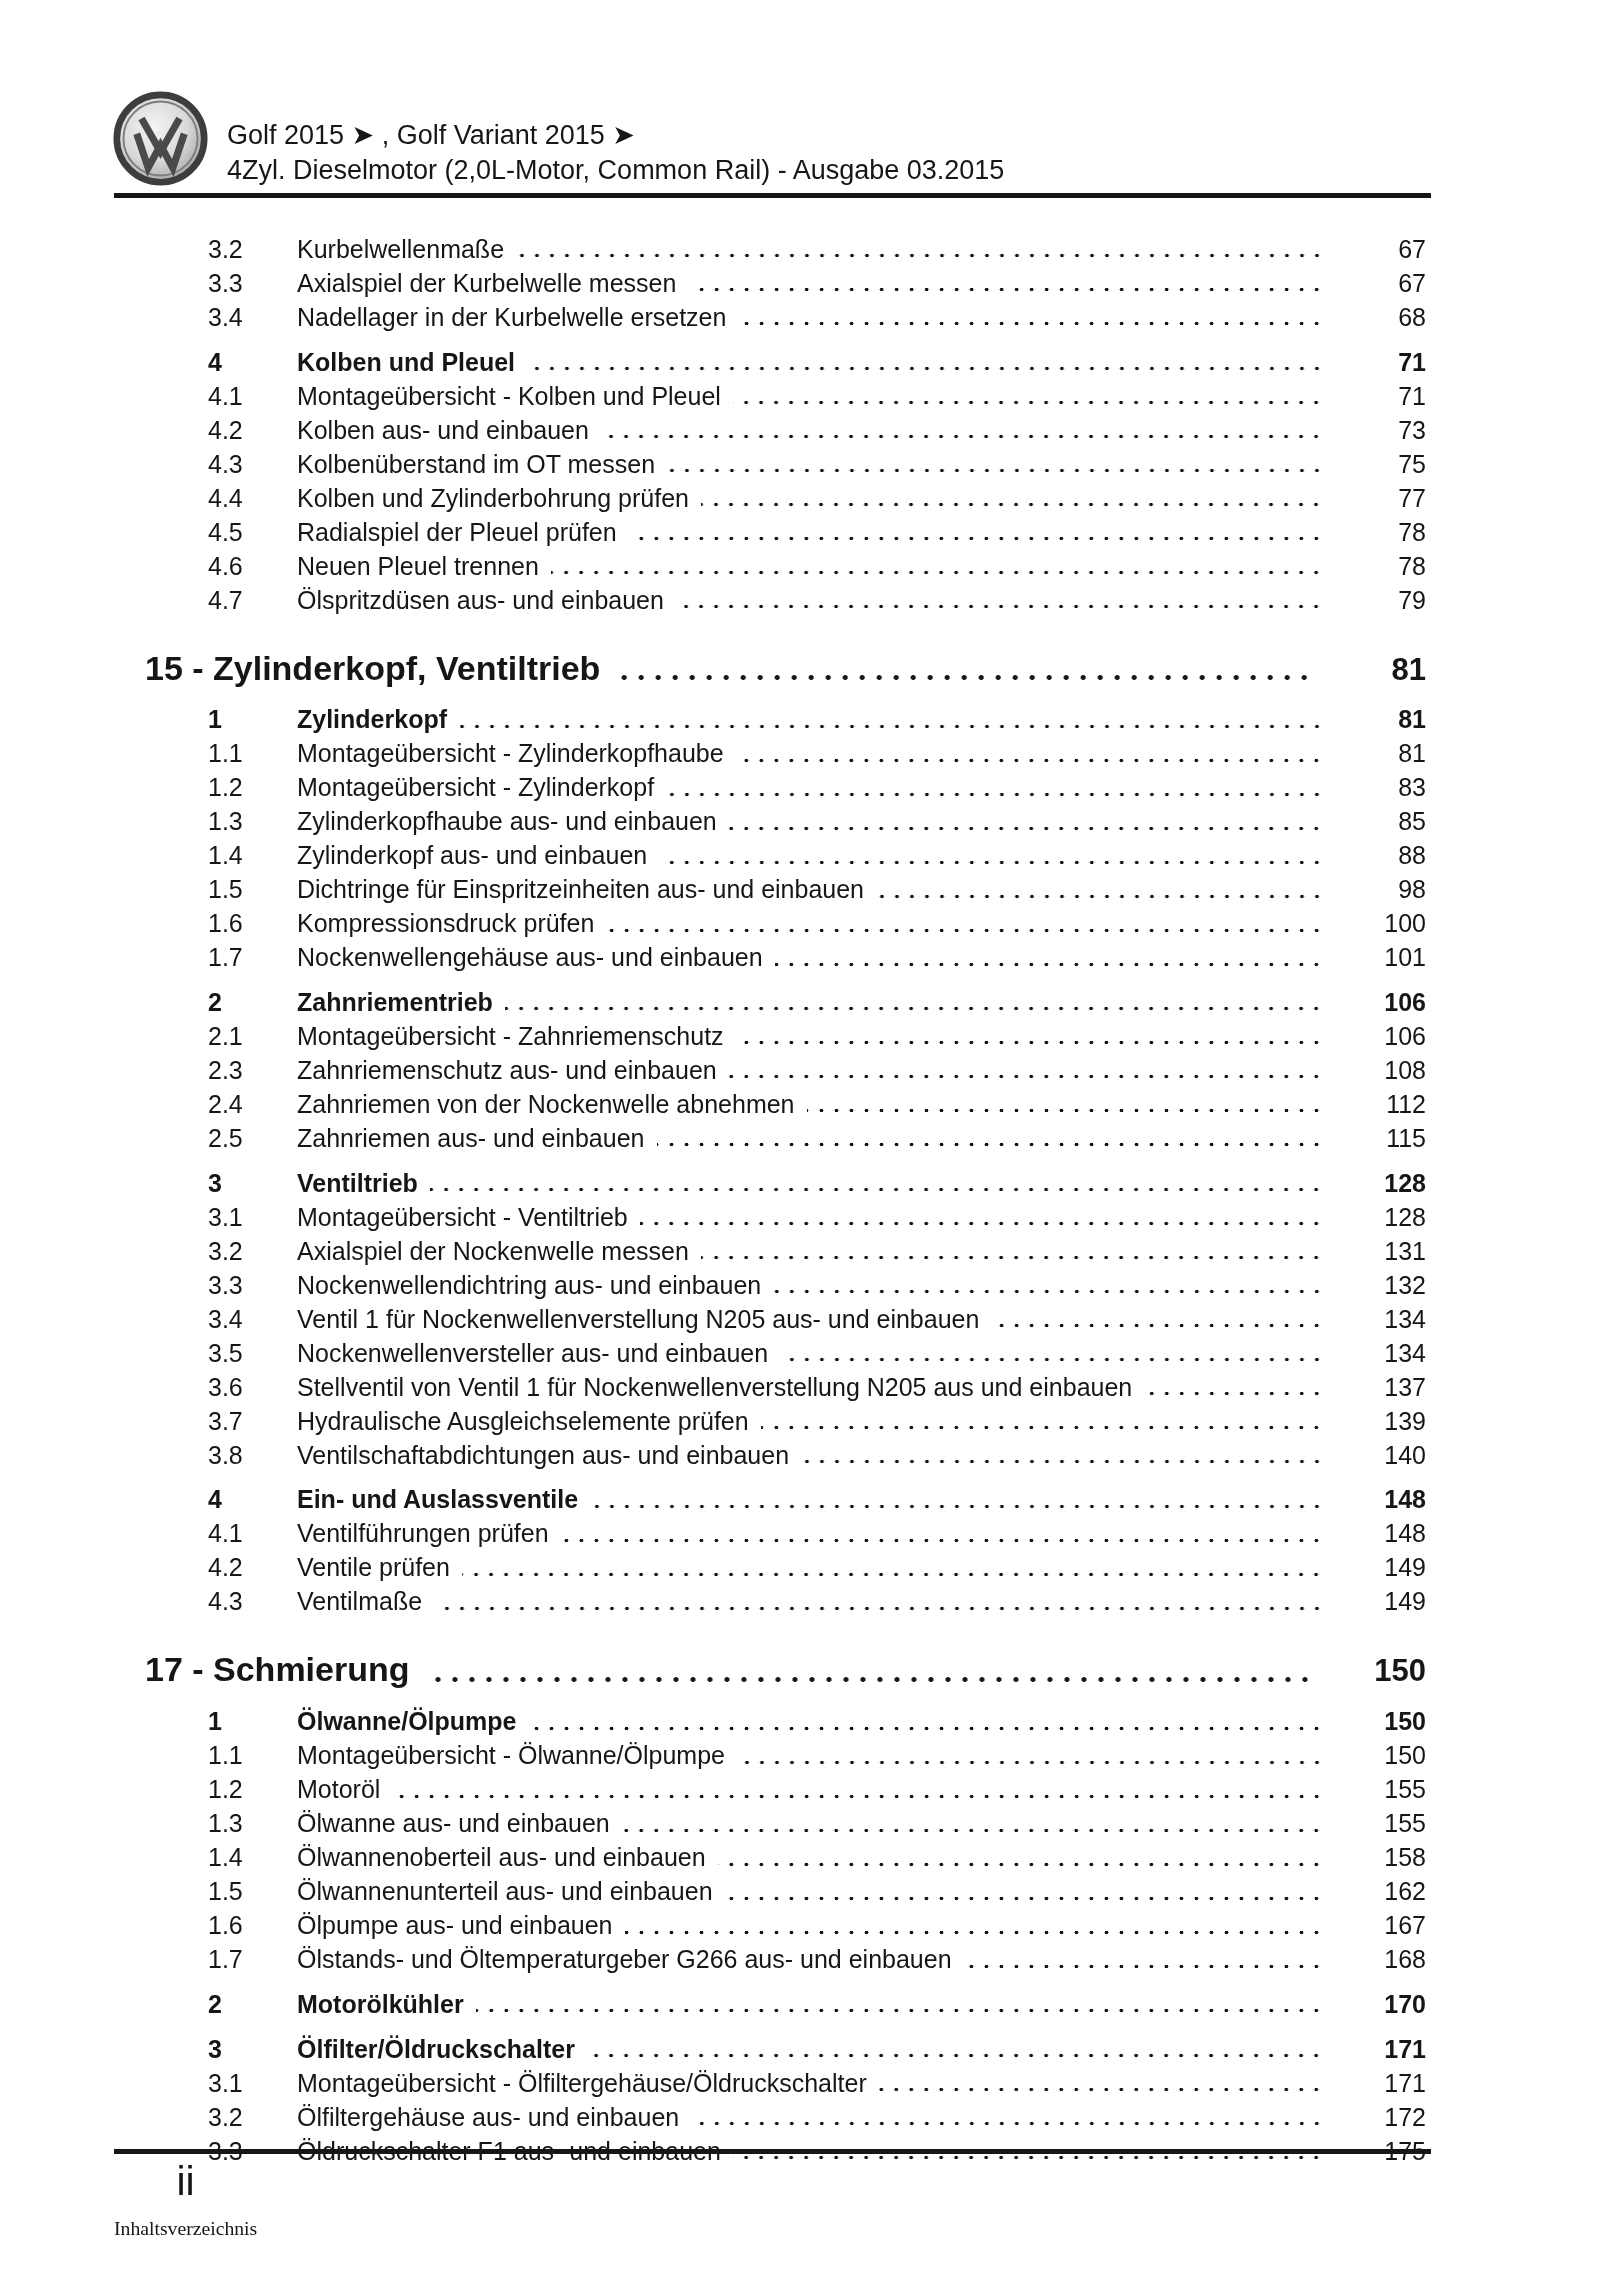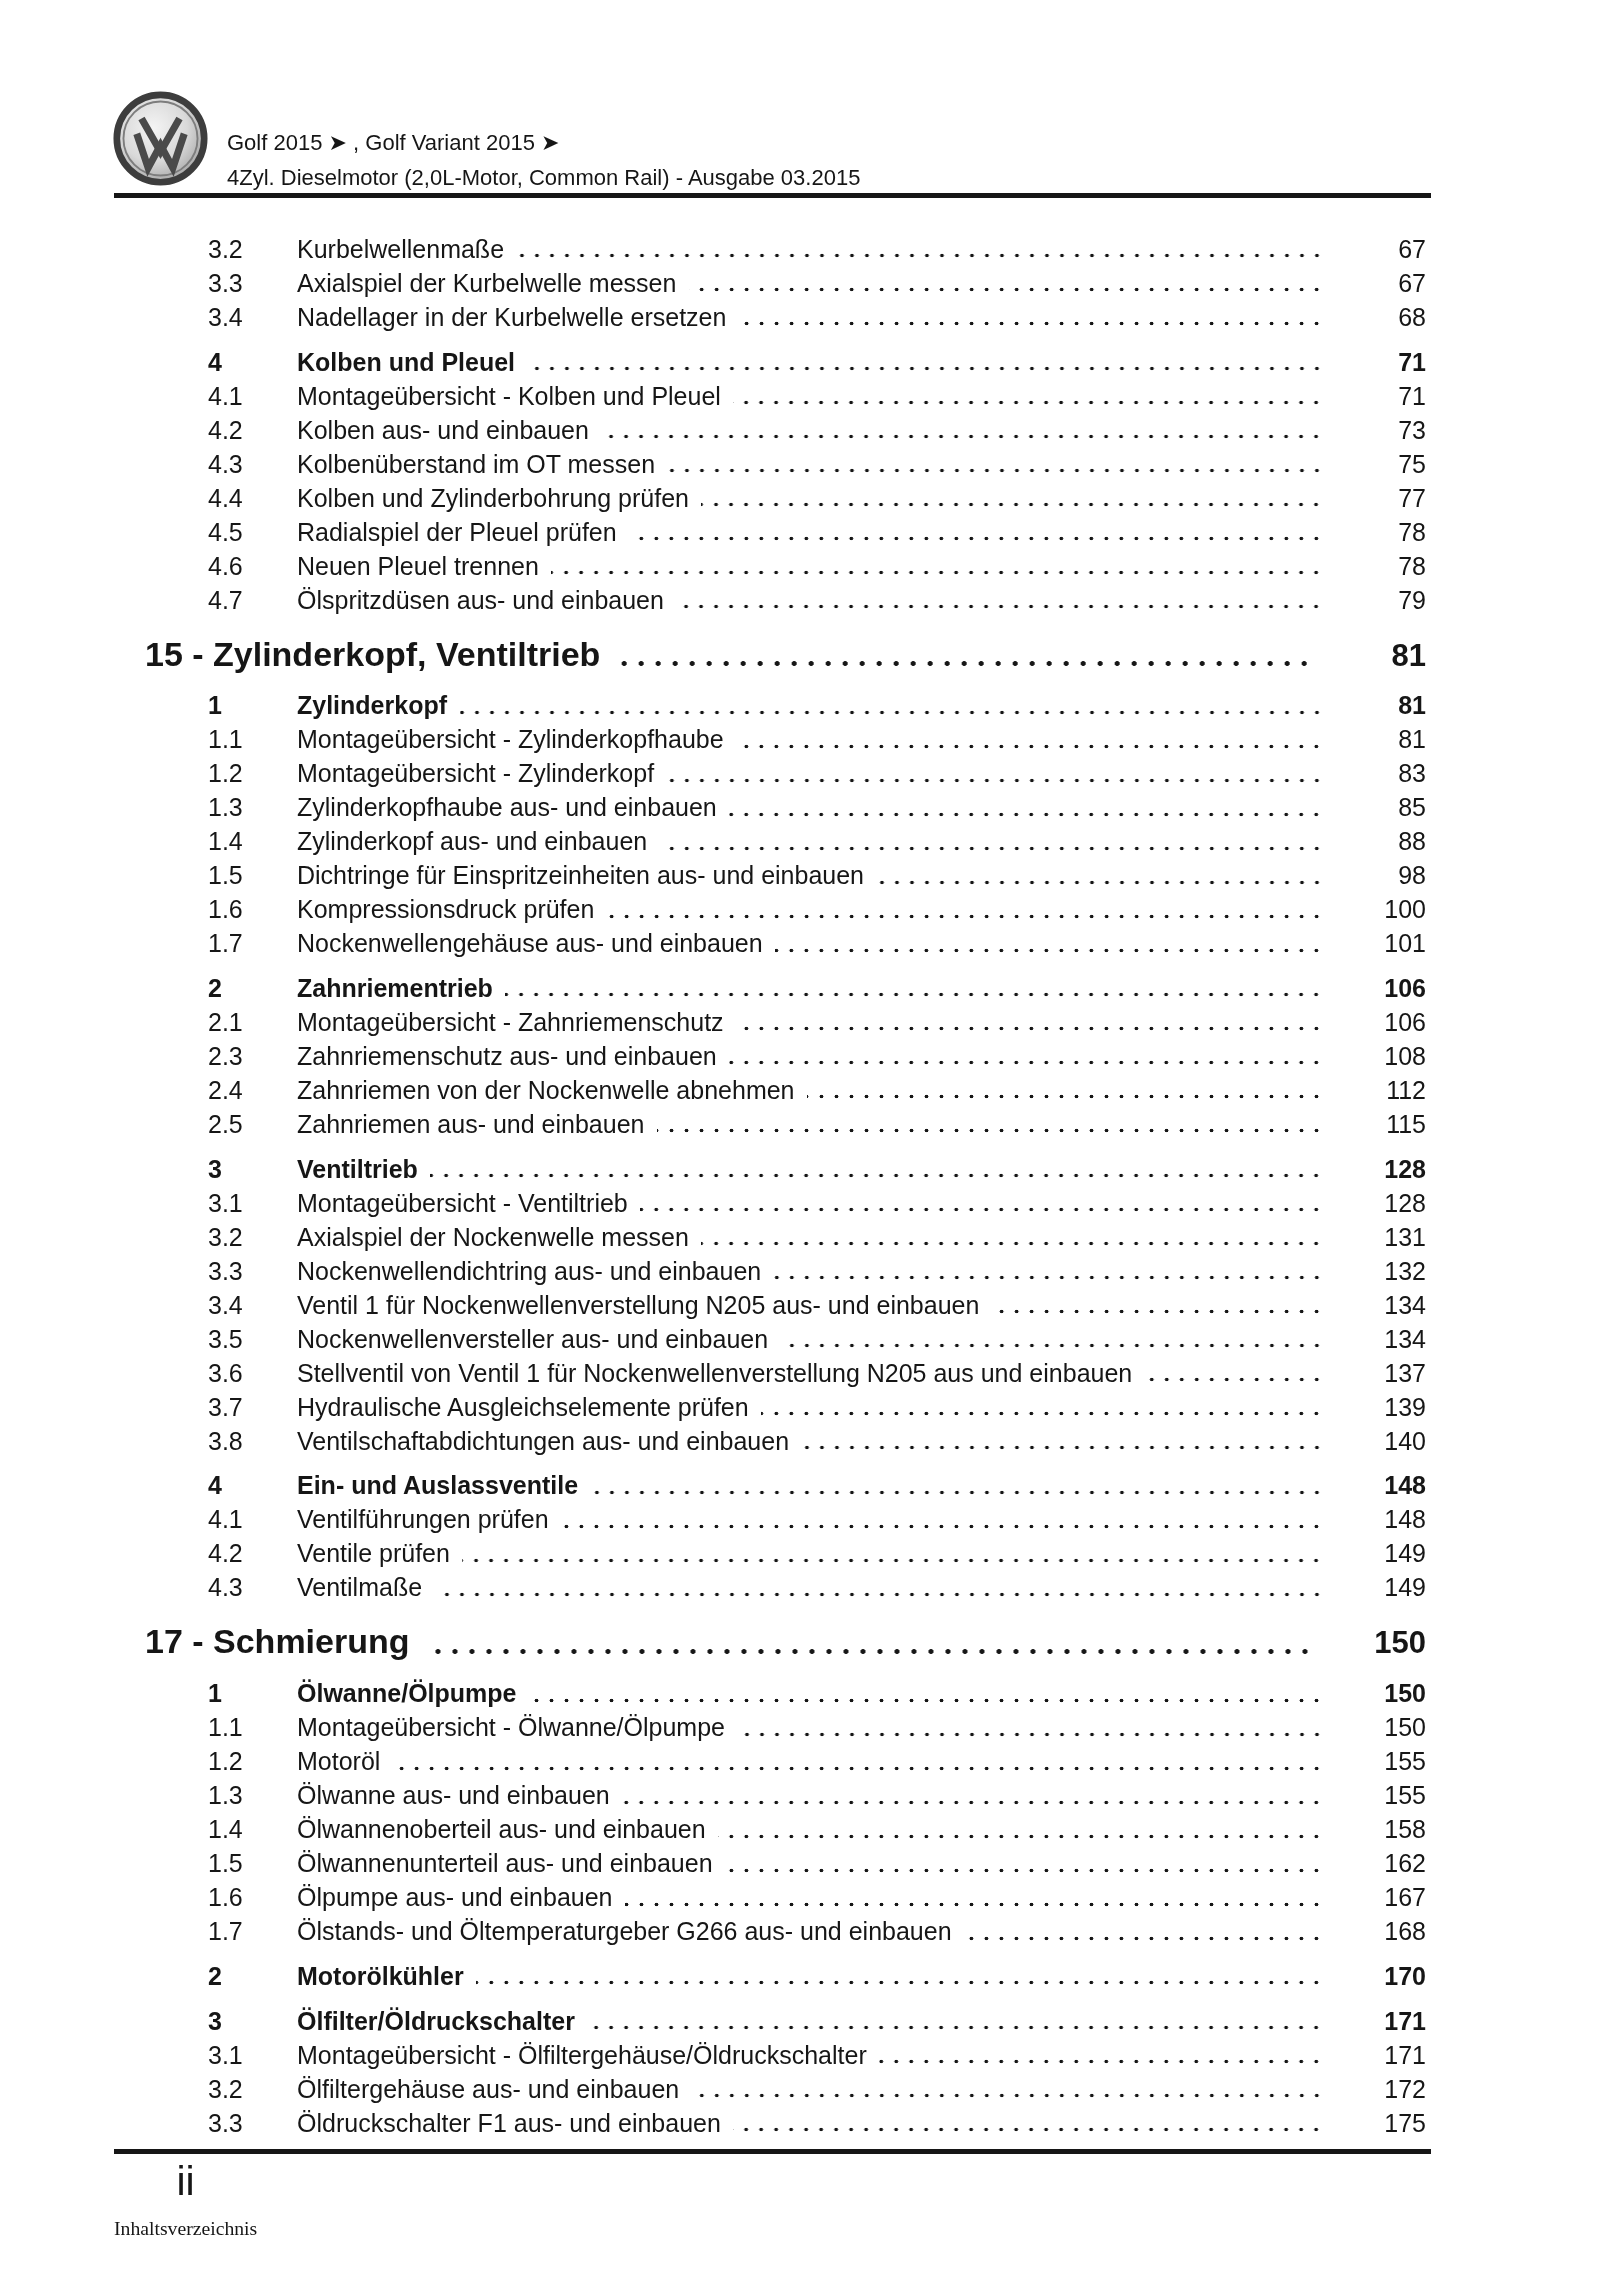--- a/index.html
+++ b/index.html
@@ -12,22 +12,22 @@
     font-family:"Liberation Sans","DejaVu Sans",sans-serif;
     color:#161616;
   }
 
   
   .logo {
     position:absolute; left:113px; top:91px;
     width:95px; height:95px;
   }
   .header-text {
-    position:absolute; left:227px; top:125px;
-    font-size:22px; line-height:35px; white-space:nowrap;
+    position:absolute; left:227px; top:118px;
+    font-size:27px; line-height:35px; white-space:nowrap;
   }
   .header-rule {
     position:absolute; left:114px; top:193px;
     width:1317px; height:4.5px; background:#161616;
   }
 
   
   .toc { position:absolute; left:0; right:0; top:232px;padding-left:24px; }
   .row {
     display:flex; align-items:baseline;
@@ -46,21 +46,21 @@
     background-position:right 0 bottom 7.2px;
   }
   .row .page { flex:0 0 72px; text-align:right; }
 
   .row.sub { font-weight:bold; margin-top:10.7px; }
 
   .row.chapter {
     padding-left:121px;
     font-weight:bold; font-size:34px;
     height:47px; line-height:47px;
-    margin-top:14px;
+    margin-top:28px;
   }
   .row.chapter .leader {
     margin:0 32px 0 16px;
     background-image:radial-gradient(circle, #161616 2.2px, transparent 2.8px);
     background-size:17px 7.2px;
     background-position:right 0 bottom 10.7px;
   }
   .row.chapter .page { flex-basis:81px; font-size:31px; }
 
   

